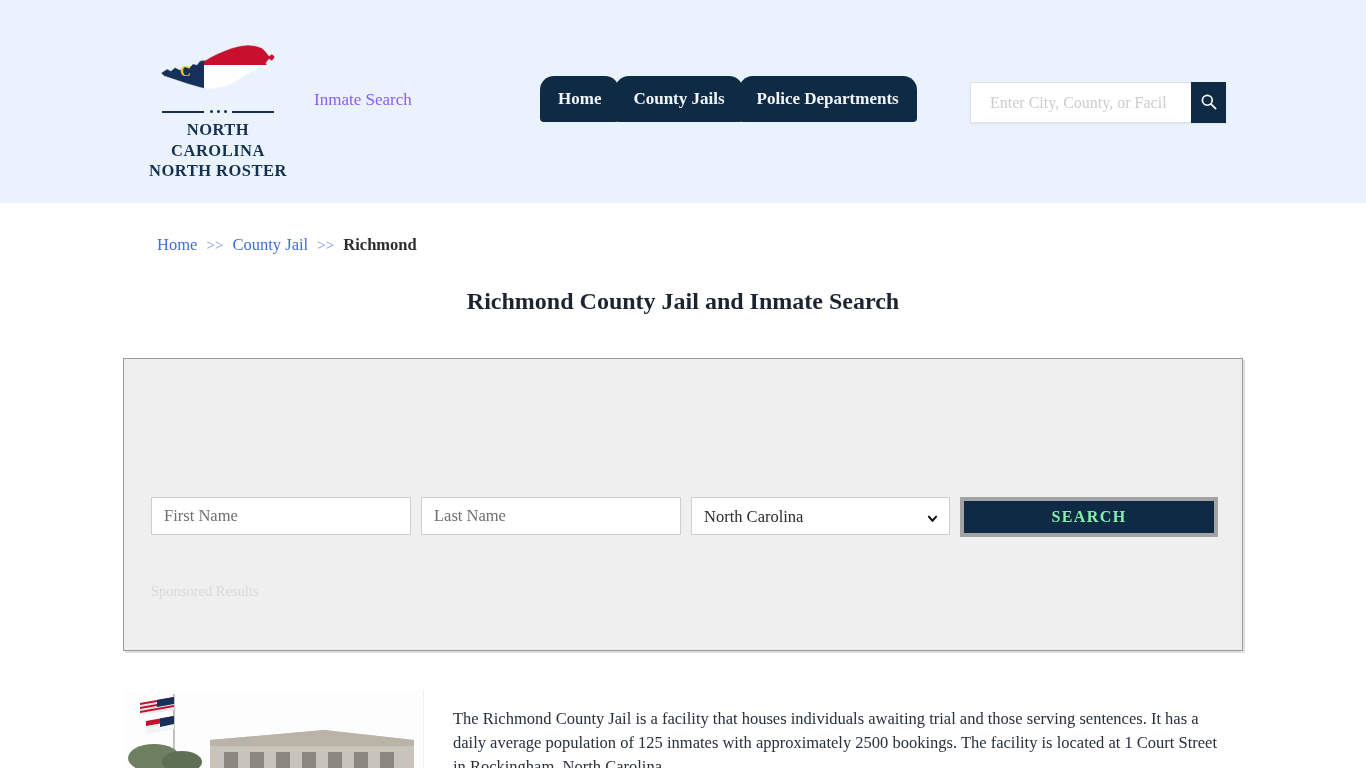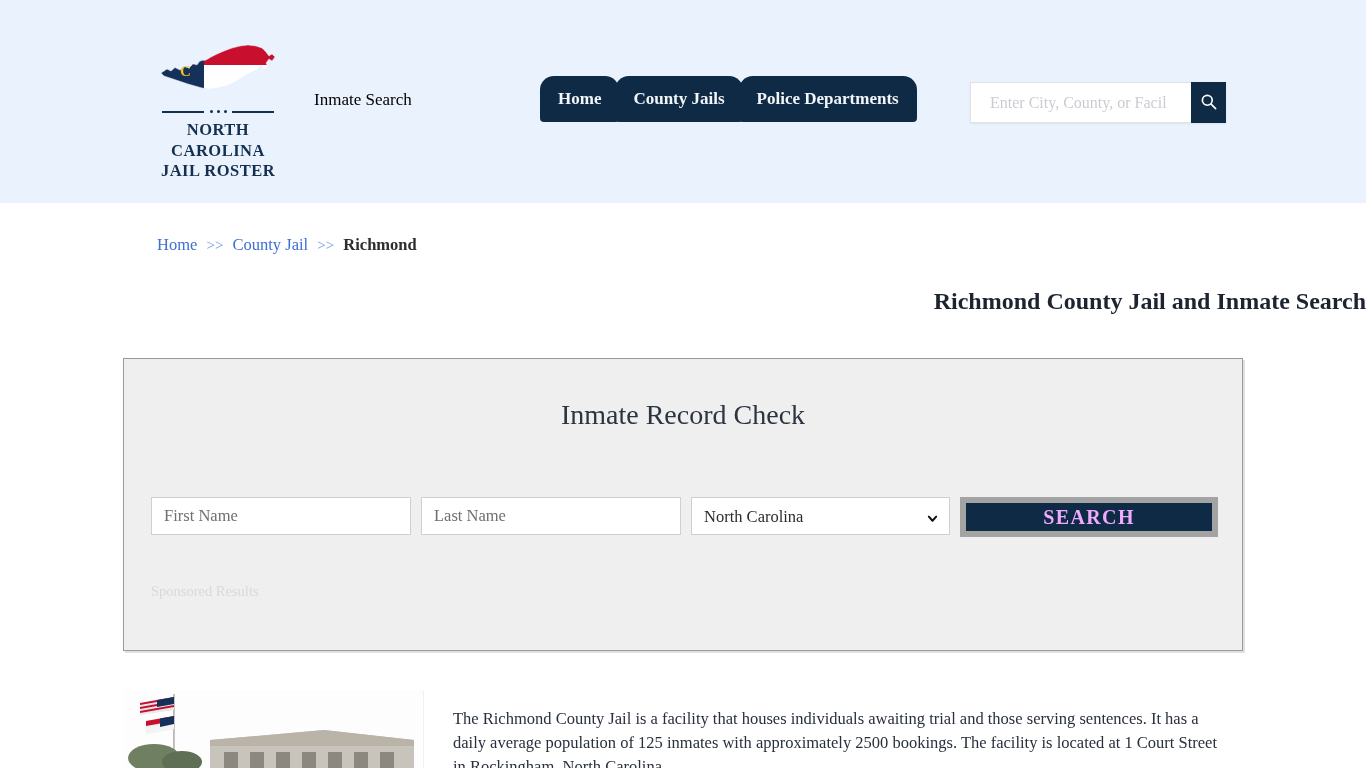--- a/index.html
+++ b/index.html
@@ -72,21 +72,21 @@
     line-height: 1.25;
   }
   .logo-text-1 { font-size: 16.5px; }
   .logo-text-2 { font-size: 16.5px; }
 
   .tagline {
     position: absolute;
     left: 314px;
     top: 90px;
     font-size: 17px;
-    color: #000000;
+    color: #8b5cf6;
     font-family: "Liberation Serif", "DejaVu Serif", serif;
   }
 
   
   .main-nav {
     position: absolute;
     left: 540px;
     top: 76px;
     display: flex;
     align-items: flex-end;
@@ -168,21 +168,21 @@
   .breadcrumb .current {
     color: #2d2d2d;
     font-weight: bold;
   }
 
   
   .page-title {
     position: absolute;
     left: 0; top: 272px;
     width: 1366px;
-    text-align: right;
+    text-align: center;
     font-size: 24px;
     font-weight: bold;
     color: #1c2430;
     font-family: "Liberation Serif", "DejaVu Serif", serif;
   }
 
   
   .record-panel {
     position: absolute;
     left: 123px;
@@ -251,25 +251,25 @@
   .sel-chevron {
     position: absolute;
     right: 12px; top: 13px;
     width: 11px; height: 11px;
     pointer-events: none;
   }
   .search-btn {
     width: 258px;
     height: 40px;
     background: #0e2a44;
-    border: 6px solid #a3a3a3;
-    color: #f0abfc;
+    border: 4px solid #a3a3a3;
+    color: #86efac;
     font-family: "Liberation Serif", "DejaVu Serif", serif;
     font-weight: bold;
-    font-size: 20px;
+    font-size: 16px;
     letter-spacing: 1.4px;
     cursor: pointer;
   }
 
   .sponsored {
     position: absolute;
     left: 27px;
     top: 224px;
     font-size: 14.5px;
     color: #d9d9d9;
@@ -334,21 +334,21 @@
         </svg>
       </div>
       <div class="logo-divider">
         <span class="dline l"></span>
         <span class="ddot d1"></span>
           <span class="ddot d2"></span>
           <span class="ddot d3"></span>
         <span class="dline r"></span>
       </div>
       <div class="logo-text-1">NORTH CAROLINA</div>
-      <div class="logo-text-2">JAIL ROSTER</div>
+      <div class="logo-text-2">NORTH ROSTER</div>
     </div>
 
     <div class="tagline">Inmate Search</div>
 
     <nav class="main-nav">
       <div class="nav-tab t1">Home</div>
       <div class="nav-tab t2">County Jails</div>
       <div class="nav-tab t3">Police Departments</div>
     </nav>
 
@@ -371,21 +371,20 @@
   <a href="#">Home</a>
   <span class="sep">&gt;&gt;</span>
   <a href="#">County Jail</a>
   <span class="sep">&gt;&gt;</span>
   <span class="current">Richmond</span>
 </div>
 
 <h1 class="page-title">Richmond County Jail and Inmate Search</h1>
 
 <section class="record-panel">
-  <div class="panel-title">Inmate Record Check</div>
 
   <div class="panel-form">
     <input class="fld" type="text" placeholder="First Name" style="">
     <input class="fld" type="text" placeholder="Last Name" style="">
     <div class="sel-wrap">
       <select>
         <option>North Carolina</option>
       </select>
       <span class="sel-chevron">
         <svg width="11" height="11" viewBox="0 0 12 12" fill="none" stroke="#111" stroke-width="2.2" stroke-linecap="round" stroke-linejoin="round">

